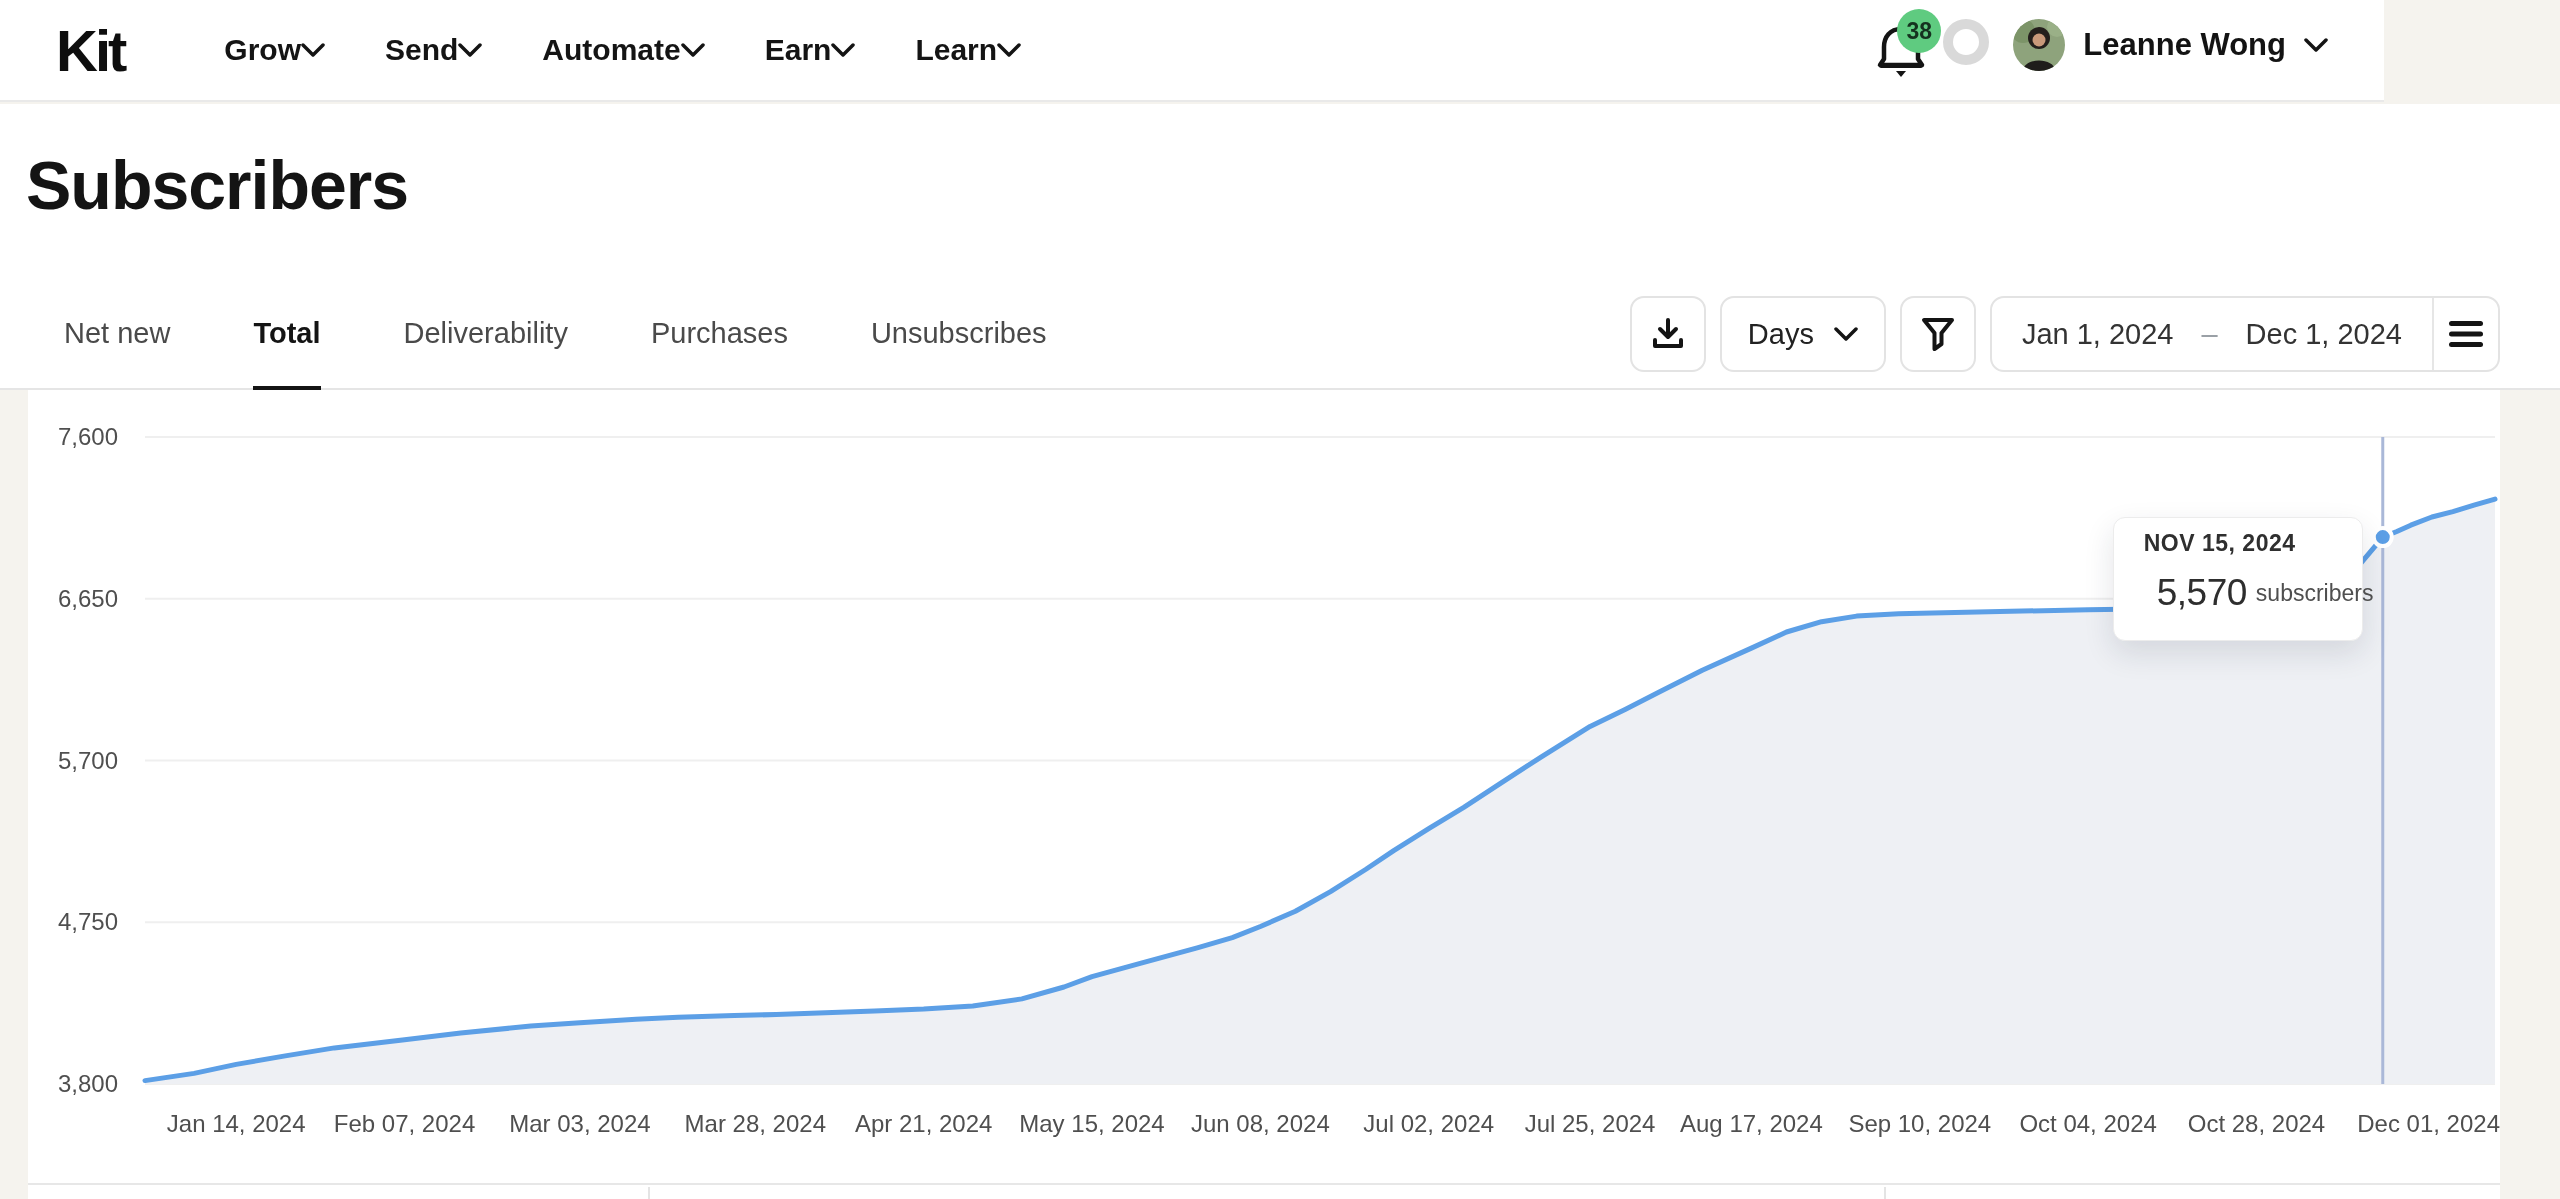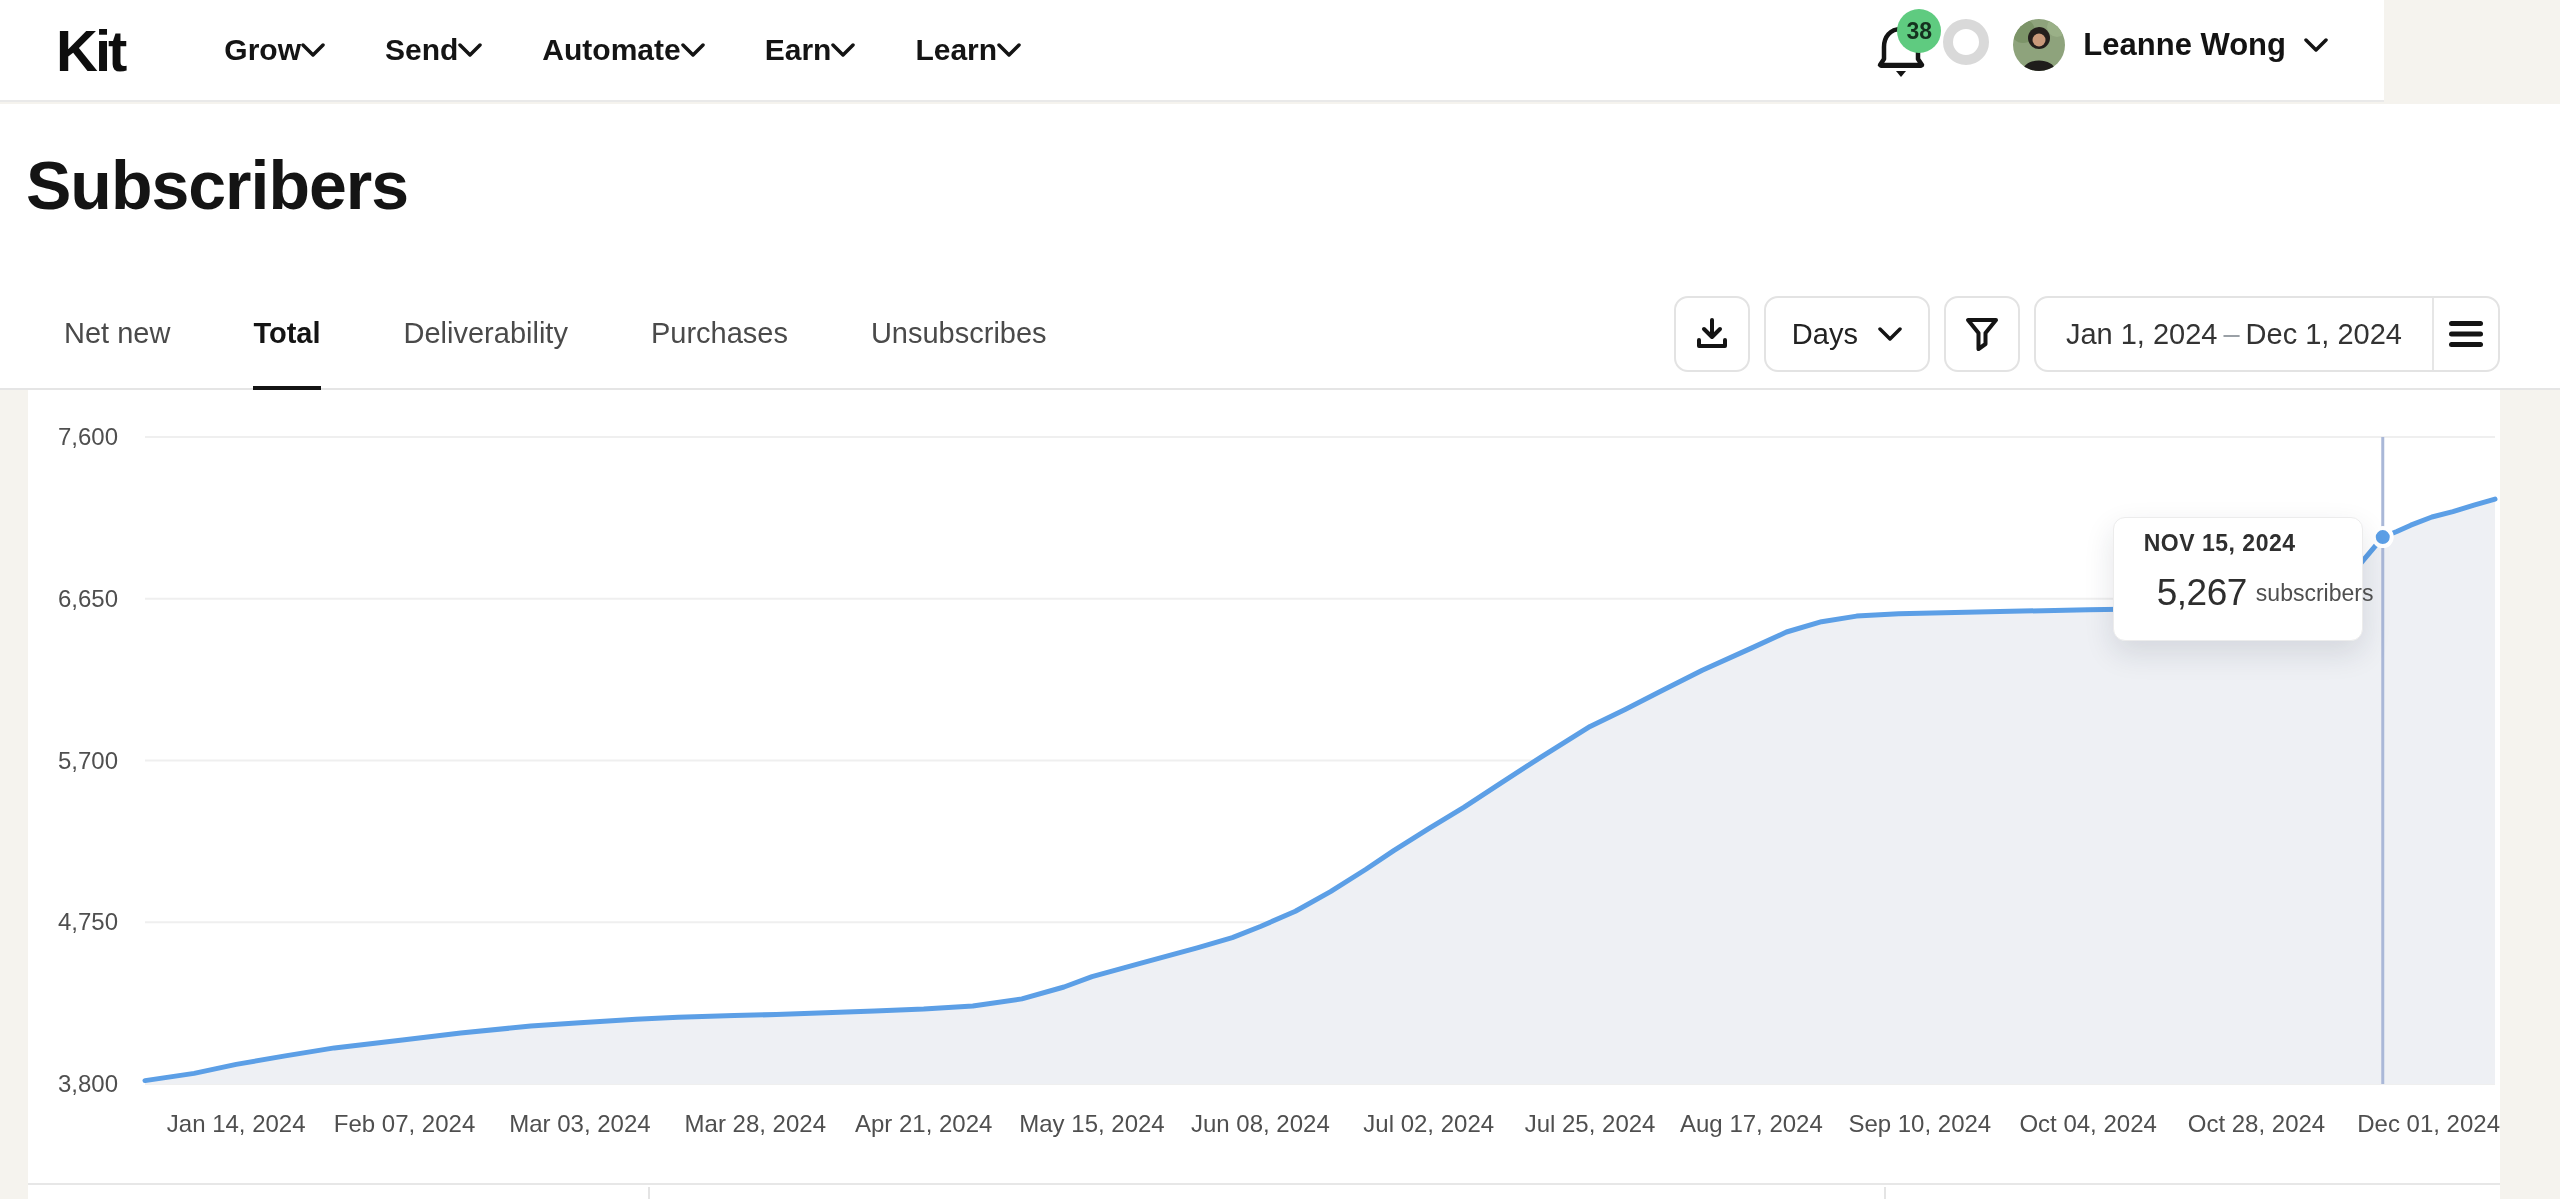--- a/index.html
+++ b/index.html
@@ -41,21 +41,21 @@
   .tab.active { color:#141414; font-weight:700; }
   .tab.active::after { content:""; position:absolute; left:0; right:0; bottom:-2px; height:4px; background:#141414; }
   .controls { position:absolute; right:60px; bottom:16px; display:flex; gap:14px; align-items:center; }
   .btn {
     height:76px; background:#fff; border:2px solid #E3E3E3; border-radius:14px;
     display:flex; align-items:center; justify-content:center; cursor:pointer;
   }
   .icon-btn { width:76px; }
   .days-btn { padding:0 26px; gap:20px; font-size:29px; font-weight:500; color:#222; }
   .date-group { padding:0; }
-  .date-text { padding:0 30px; font-size:29px; color:#333; display:flex; gap:6px; align-items:center; white-space:nowrap; }
+  .date-text { padding:0 30px; font-size:29px; color:#333; display:flex; gap:28px; align-items:center; white-space:nowrap; }
   .date-sep { color:#9AA0A6; }
   .group-divider { width:2px; align-self:stretch; background:#E6E6E6; }
   .menu-cell { width:64px; height:100%; display:flex; align-items:center; justify-content:center; }
   
   .chart-card {
     position:absolute; top:390px; left:28px; width:2472px; height:809px;
     background:#fff; z-index:2;
   }
   .chart-svg { position:absolute; top:0; left:0; }
   .tooltip {
@@ -221,21 +221,21 @@
       <path d="M117.0,690.6 L166.1,683.4 L208.2,674.4 L257.3,665.9 L306.4,657.9 L376.6,649.7 L432.7,642.9 L502.8,636.1 L551.9,632.7 L608.0,629.3 L650.1,627.3 L706.3,625.6 L748.3,624.5 L797.4,622.8 L846.6,621.1 L895.7,619.1 L944.8,616.0 L993.9,608.9 L1036.0,597.0 L1064.0,586.7 L1113.1,573.1 L1169.2,557.8 L1204.3,547.6 L1232.4,536.5 L1267.4,521.2 L1302.5,501.6 L1337.6,479.5 L1365.7,460.7 L1400.7,438.6 L1435.8,417.3 L1470.9,394.3 L1513.0,367.1 L1562.1,336.4 L1597.1,319.4 L1632.2,301.5 L1674.3,280.3 L1723.4,258.1 L1758.5,242.0 L1793.6,231.7 L1828.6,226.1 L1870.7,223.7 L1926.9,222.4 L1983.0,221.3 L2060.1,219.8 L2144.3,218.5 L2228.5,217.3 L2263.6,215.9 L2291.6,213.9 L2305.7,202.8 L2319.7,189.2 L2333.7,172.1 L2354.8,147.1 L2368.8,141.5 L2382.8,135.2 L2403.9,127.0 L2424.9,121.6 L2446.0,115.1 L2467.0,109.1 L2467,694 L117,694 Z" fill="#EEF0F4" stroke="none"></path>
       <polyline points="117.0,690.6 166.1,683.4 208.2,674.4 257.3,665.9 306.4,657.9 376.6,649.7 432.7,642.9 502.8,636.1 551.9,632.7 608.0,629.3 650.1,627.3 706.3,625.6 748.3,624.5 797.4,622.8 846.6,621.1 895.7,619.1 944.8,616.0 993.9,608.9 1036.0,597.0 1064.0,586.7 1113.1,573.1 1169.2,557.8 1204.3,547.6 1232.4,536.5 1267.4,521.2 1302.5,501.6 1337.6,479.5 1365.7,460.7 1400.7,438.6 1435.8,417.3 1470.9,394.3 1513.0,367.1 1562.1,336.4 1597.1,319.4 1632.2,301.5 1674.3,280.3 1723.4,258.1 1758.5,242.0 1793.6,231.7 1828.6,226.1 1870.7,223.7 1926.9,222.4 1983.0,221.3 2060.1,219.8 2144.3,218.5 2228.5,217.3 2263.6,215.9 2291.6,213.9 2305.7,202.8 2319.7,189.2 2333.7,172.1 2354.8,147.1 2368.8,141.5 2382.8,135.2 2403.9,127.0 2424.9,121.6 2446.0,115.1 2467.0,109.1" fill="none" stroke="#5C9FE6" stroke-width="5" stroke-linejoin="round" stroke-linecap="round"></polyline>
       <line x1="2354.7611940298507" x2="2354.7611940298507" y1="47" y2="694" stroke="#AAB8D8" stroke-width="3"></line>
       <circle cx="2354.7611940298507" cy="147.11473684210523" r="9" fill="#5C9FE6" stroke="#ffffff" stroke-width="4"></circle>
     </svg>
 
   <div class="tooltip" id="chart-tooltip" style="left: 2084.76px; top: 127.115px;">
     <div class="tooltip-title">NOV 15, 2024</div>
     <div class="tooltip-row">
       <span class="tooltip-dot"></span>
-      <span class="tooltip-value">5,267</span>
+      <span class="tooltip-value">5,570</span>
       <span class="tooltip-unit">subscribers</span>
     </div>
   </div>
 
   <div class="card-footer">
     <div class="footer-divider fd1"></div>
     <div class="footer-divider fd2"></div>
   </div>
 </div>
 

